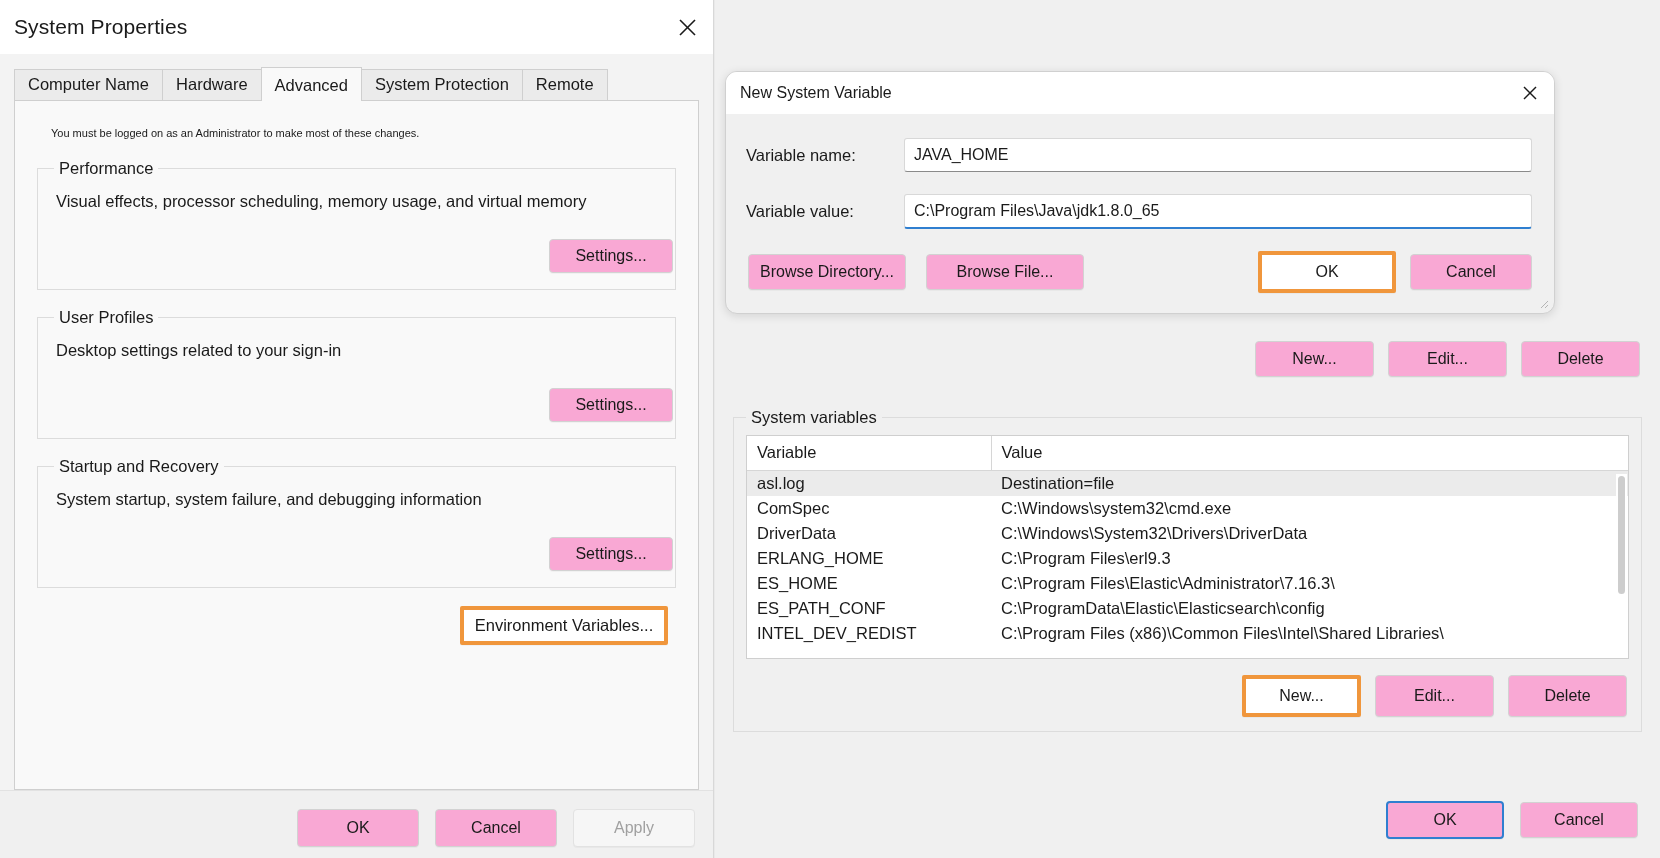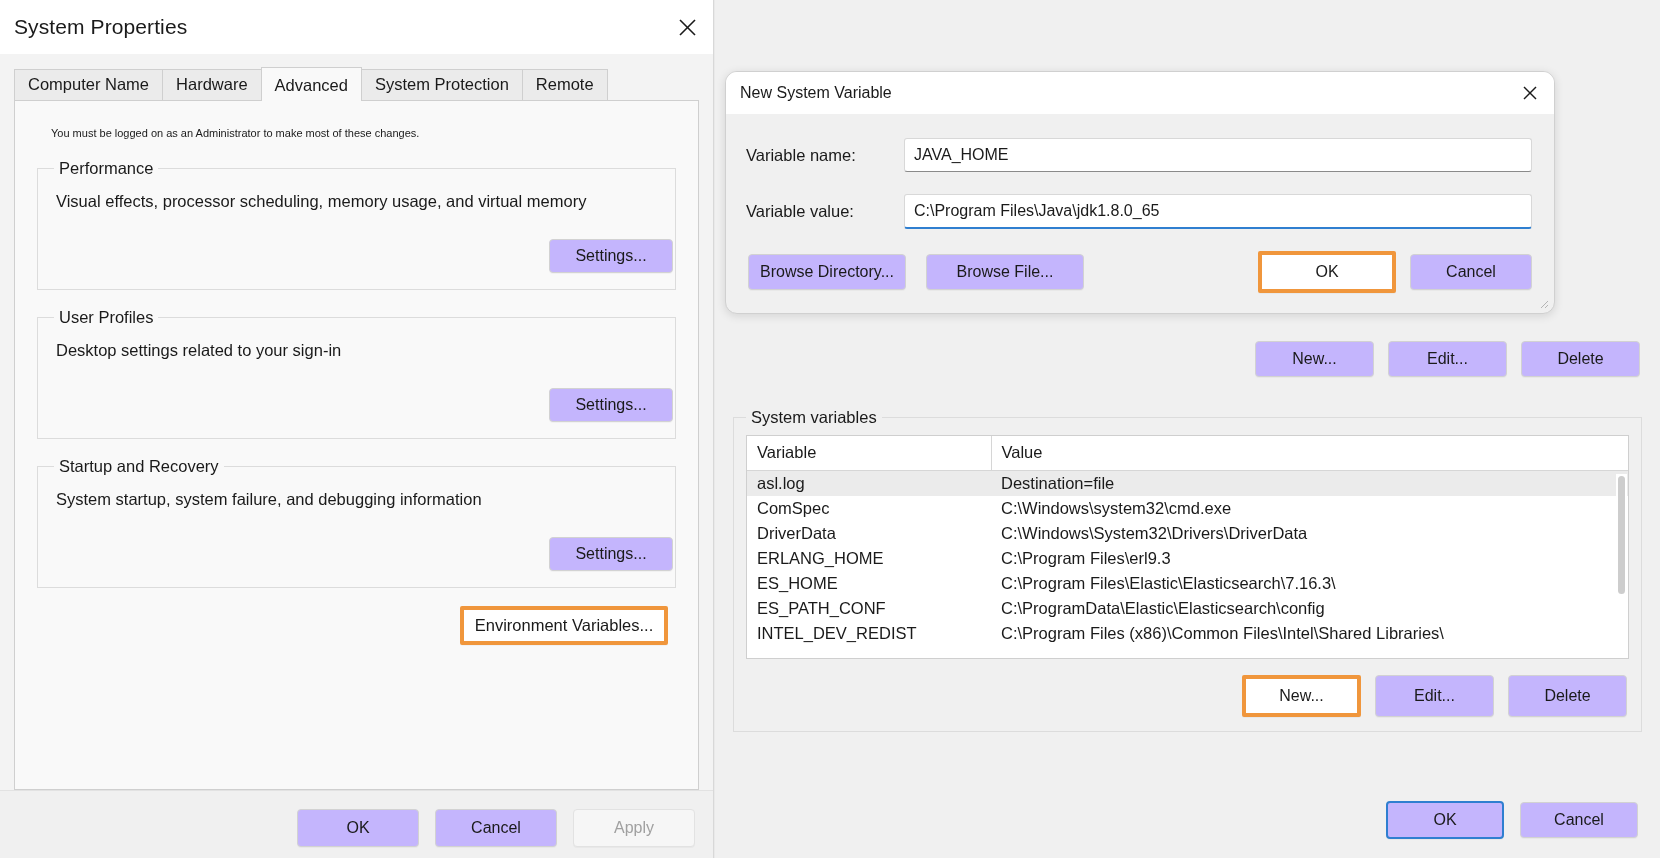--- a/index.html
+++ b/index.html
@@ -57,21 +57,21 @@
     margin: 0 0 18px 0; padding: 10px 2px 16px 14px; position: relative;
     background: transparent;
   }
   fieldset.group legend { font-size: 16.5px; color: #1a1a1a; padding: 0 5px; margin-left: 2px; }
   .group-desc { font-size: 16.5px; color: #1a1a1a; margin: 4px 0 0 4px; }
   .group-btnrow { display: flex; justify-content: flex-end; margin-top: 28px; }
 
   .btn {
     font-family: "Liberation Sans", sans-serif;
     font-size: 16px; color: #1a1a1a;
-    background: #c4b5fd; border: 1px solid #d2d2d2; border-radius: 4px;
+    background: #f9a8d4; border: 1px solid #d2d2d2; border-radius: 4px;
     padding: 7px 0; min-width: 124px; text-align: center; cursor: pointer;
     box-shadow: 0 1px 0 rgba(0,0,0,0.03);
   }
   .btn.disabled { color: #a0a0a0; background: #f6f6f6; border-color: #e2e2e2; }
   .btn.highlight {
     border: 4px solid #f0963c; border-radius: 2px; background: #ffffff;
     padding: 6px 0;
   }
   .btn.default-accent { border: 2px solid #2f7fd0; }
 
@@ -273,21 +273,21 @@
               <tr>
                 <td>DriverData</td>
                 <td>C:\Windows\System32\Drivers\DriverData</td>
               </tr>
               <tr>
                 <td>ERLANG_HOME</td>
                 <td>C:\Program Files\erl9.3</td>
               </tr>
               <tr>
                 <td>ES_HOME</td>
-                <td>C:\Program Files\Elastic\Elasticsearch\7.16.3\</td>
+                <td>C:\Program Files\Elastic\Administrator\7.16.3\</td>
               </tr>
               <tr>
                 <td>ES_PATH_CONF</td>
                 <td>C:\ProgramData\Elastic\Elasticsearch\config</td>
               </tr>
               <tr>
                 <td>INTEL_DEV_REDIST</td>
                 <td>C:\Program Files (x86)\Common Files\Intel\Shared Libraries\</td>
               </tr>
             </tbody>

